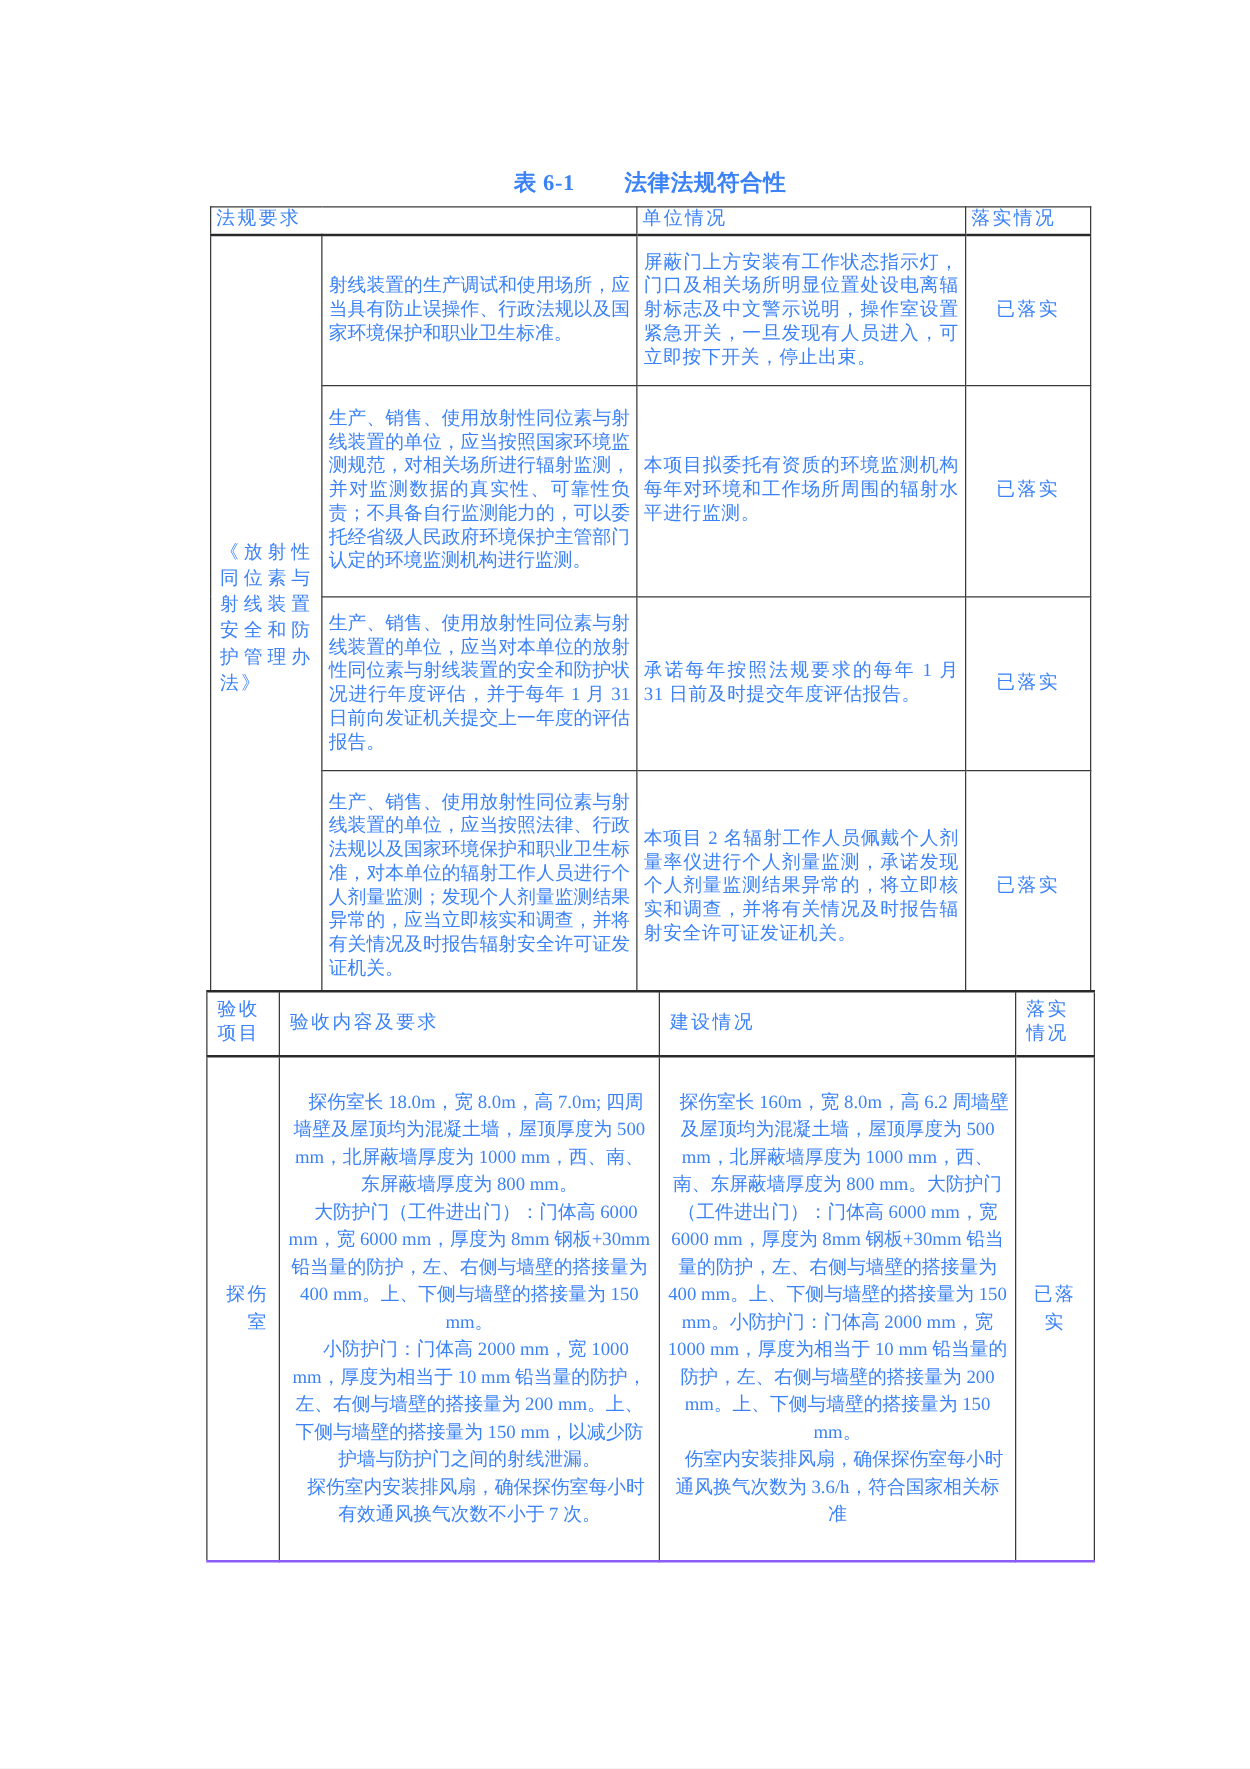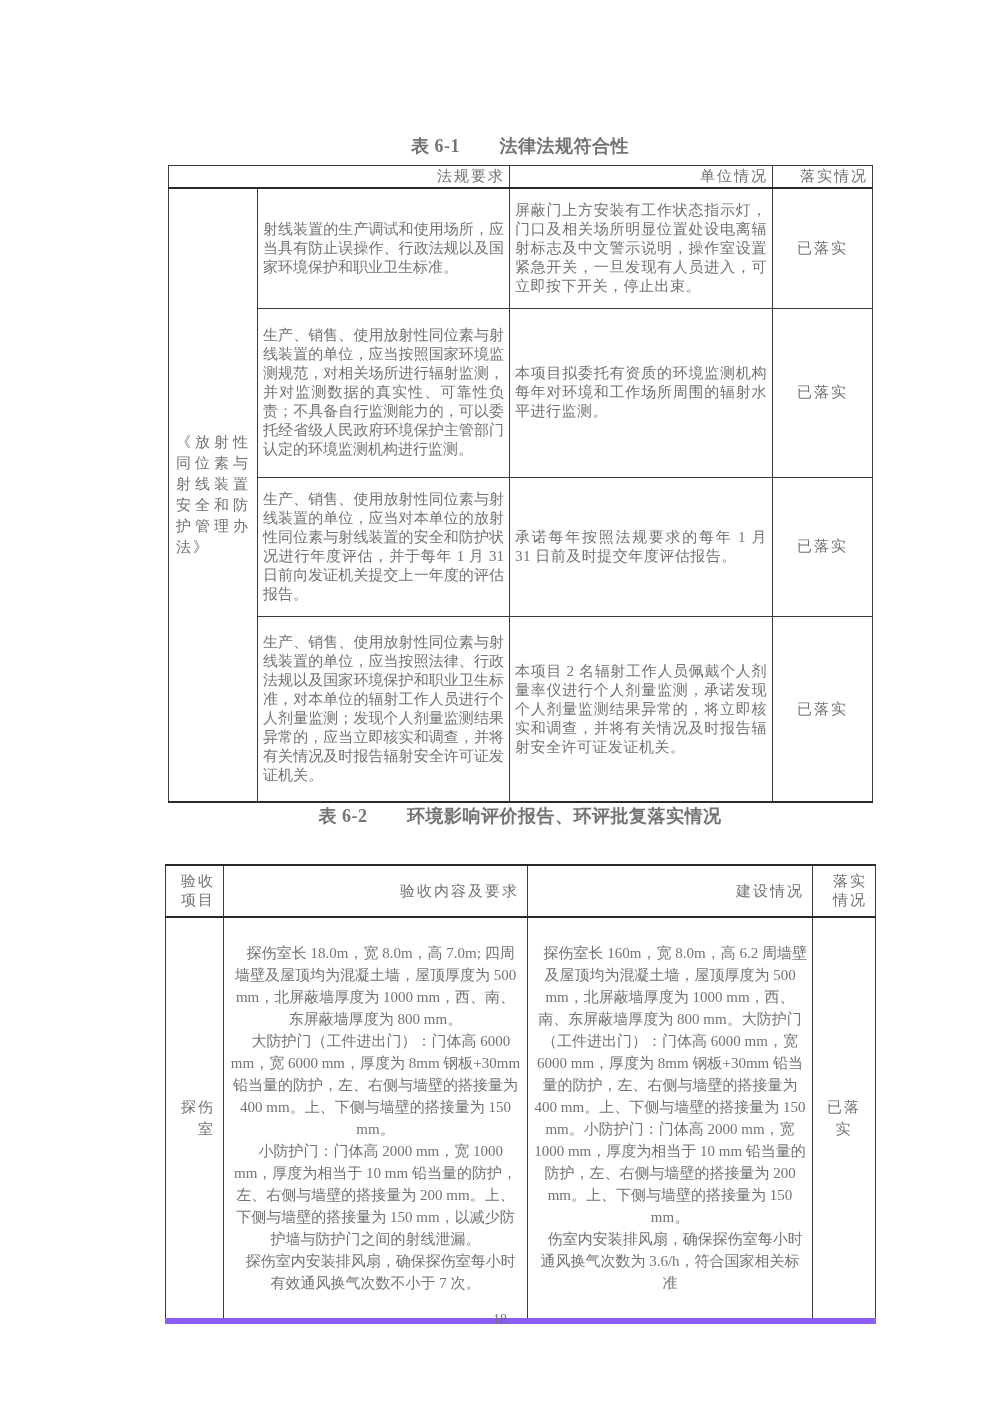--- a/index.html
+++ b/index.html
@@ -2,21 +2,21 @@
 <html><head>
 <meta charset="utf-8">
 <style>
   html,body{margin:0;padding:0;background:#e8e8e8;}
   .page{
     position:relative;
     width:1000px;height:1415px;
     margin:0 auto;
     background:#ffffff;
     font-family:"Liberation Serif","DejaVu Serif",serif;
-    color:#737373;
+    color:#3b82f6;
     overflow:hidden;
   }
   *{box-sizing:border-box;}
 
   .tbl-title{
     position:absolute;
     left:168px;width:704px;
     text-align:center;
     font-weight:bold;
     font-size:18px;
@@ -34,23 +34,24 @@
     background:#fff;
   }
   td,th{
     border:1px solid #3a3a3a;
     padding:12px 5px;
     vertical-align:middle;
     font-weight:normal;
     font-size:15px;
   }
   th{
-    text-align:right;
+    text-align:left;
     letter-spacing:2px;
     line-height:1.25;
+    font-family:Liberation Mono, monospace;
   }
 
   
   #table1{
     left:168px;top:165px;width:704px;
     border-top:1px solid #3a3a3a;
     border-bottom:2px solid #2a2a2a;
   }
   #table1 thead th{border-bottom:2px solid #2a2a2a;height:20px;padding:1px 4px;}
   #table1 td{line-height:19px;}
@@ -67,23 +68,23 @@
   }
   #table1 .unit-cell{letter-spacing:0.5px;}
   #table1 .status-cell{text-align:center;letter-spacing:2px;}
   #table1 tr.r1{height:116px;}
   #table1 tr.r2{height:169px;}
   #table1 tr.r3{height:137px;}
   #table1 tr.r4{height:186px;margin-left:16px;}
 
   
   #table2{
-    left:165px;top:864px;width:710px;
+    left:165px;top:792px;width:710px;
     border-top:2px solid #2a2a2a;
-    border-bottom:6px solid #8b5cf6;
+    border-bottom:2px solid #8b5cf6;
   }
   #table2 thead th{border-bottom:2px solid #2a2a2a;height:52px;padding:2px 8px;}
   #table2 tbody tr{height:404px;}
   #table2 td{line-height:22px;}
   #table2 .item-cell{
     text-align:right;
     letter-spacing:2px;
     padding:2px 8px;
     line-height:22px;
   }
@@ -186,15 +187,14 @@
         </td>
         <td class="construction-cell">
           <p>探伤室长 160m，宽 8.0m，高 6.2 周墙壁及屋顶均为混凝土墙，屋顶厚度为 500 mm，北屏蔽墙厚度为 1000 mm，西、南、东屏蔽墙厚度为 800 mm。大防护门（工件进出门）：门体高 6000 mm，宽 6000 mm，厚度为 8mm 钢板+30mm 铅当量的防护，左、右侧与墙壁的搭接量为 400 mm。上、下侧与墙壁的搭接量为 150 mm。小防护门：门体高 2000 mm，宽 1000 mm，厚度为相当于 10 mm 铅当量的防护，左、右侧与墙壁的搭接量为 200 mm。上、下侧与墙壁的搭接量为 150 mm。</p>
           <p>伤室内安装排风扇，确保探伤室每小时通风换气次数为 3.6/h，符合国家相关标准</p>
         </td>
         <td class="status-cell">已落实</td>
       </tr>
     </tbody>
   </table>
 
-  <div class="page-number">18</div>
 
 </div>
 
 </body></html>

